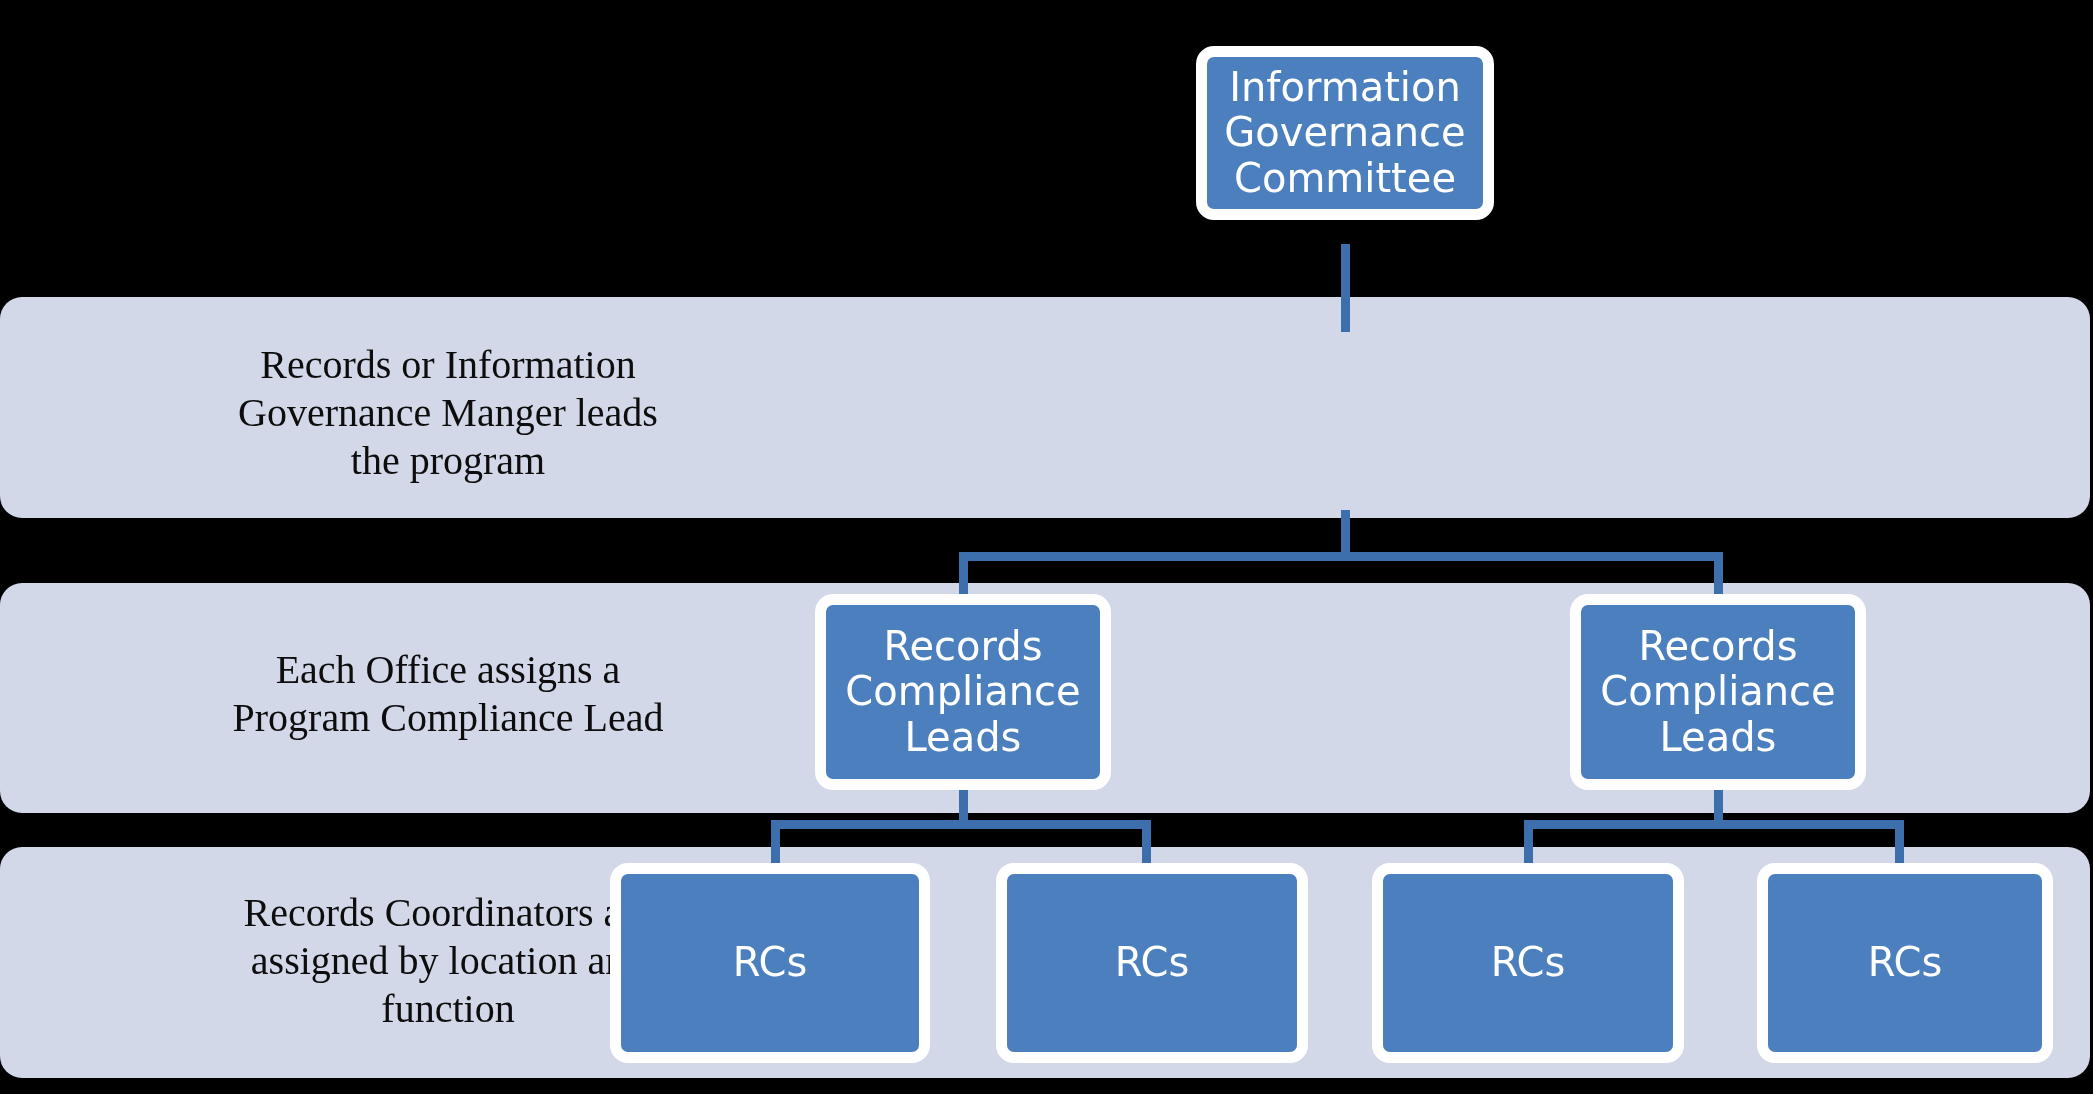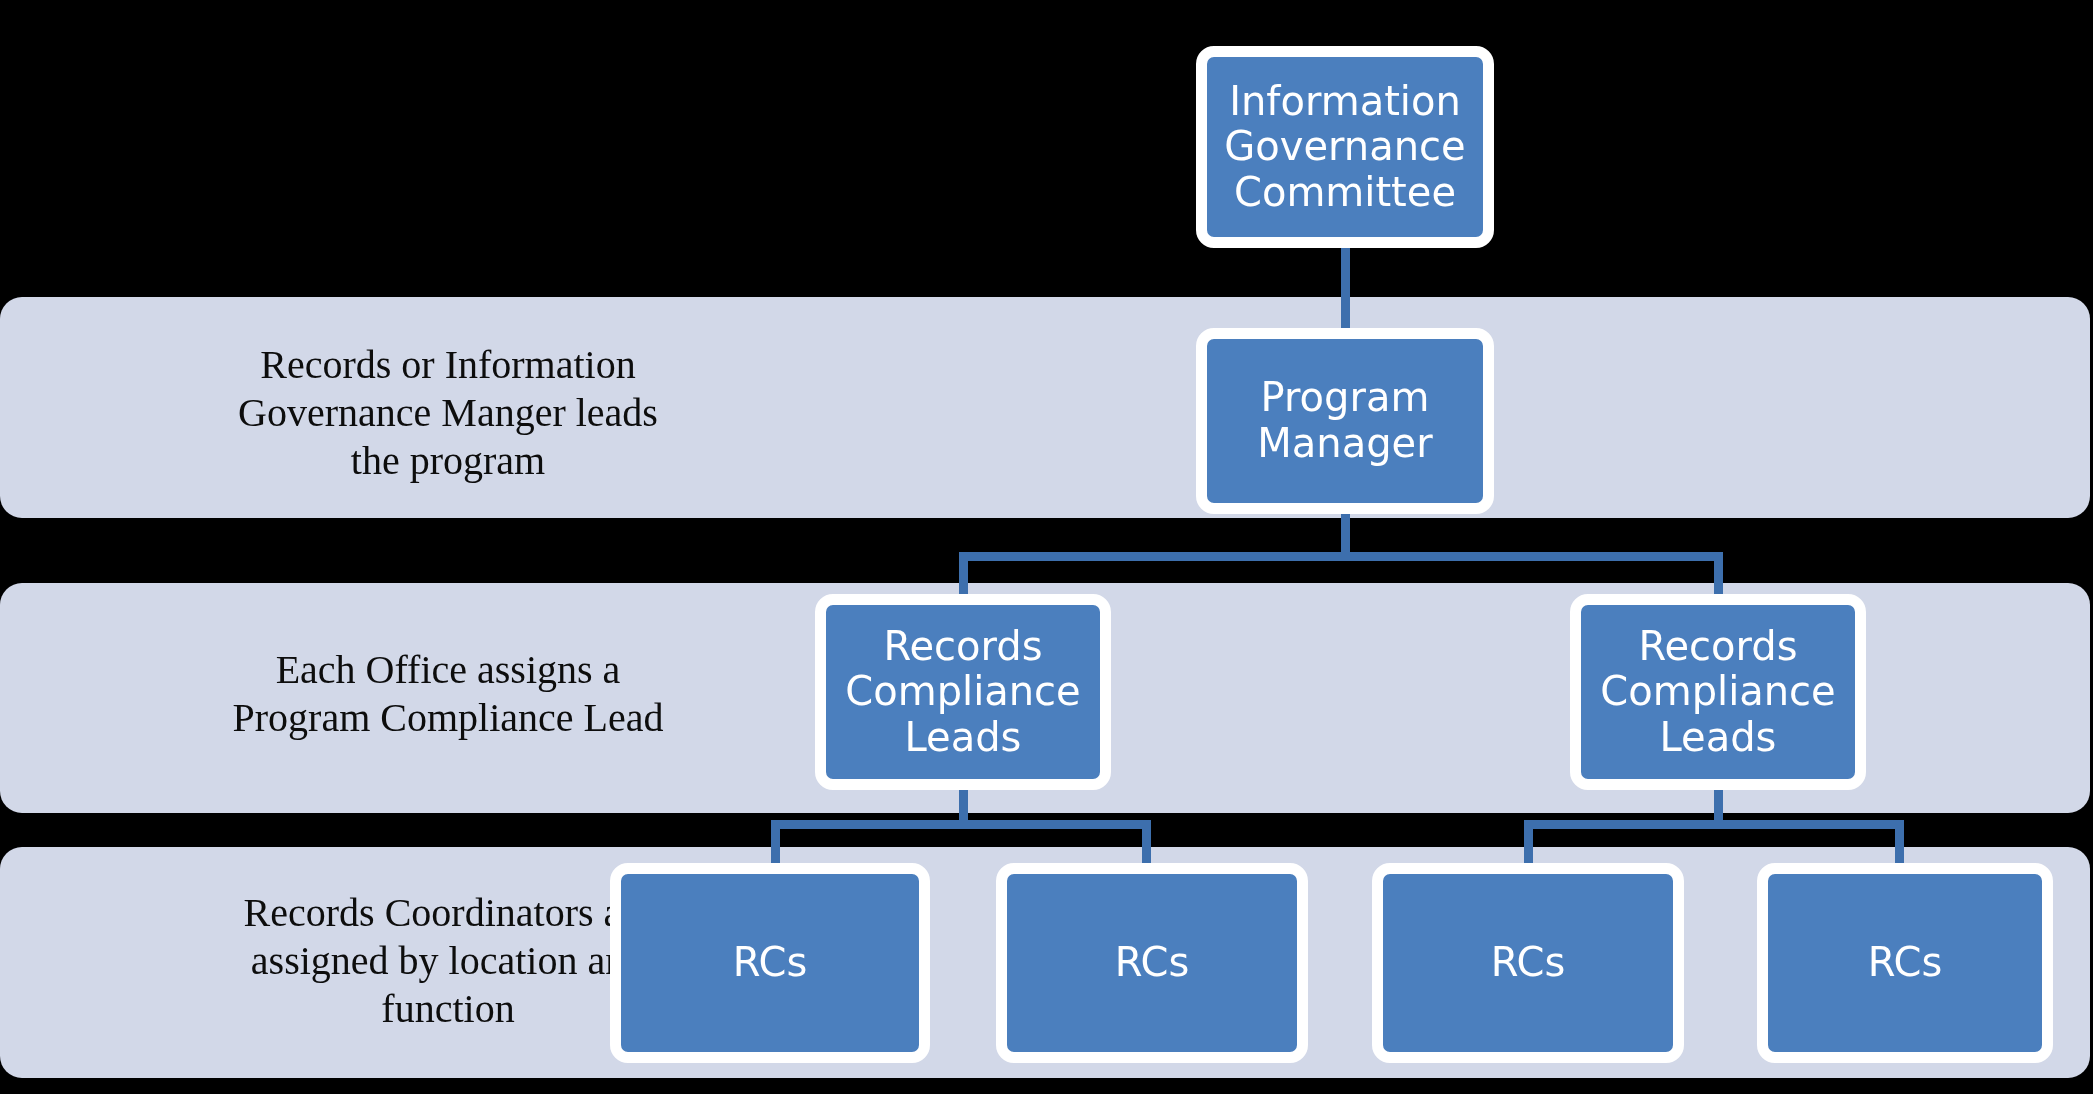--- a/index.html
+++ b/index.html
@@ -63,21 +63,21 @@
     display: flex;
     align-items: center;
     justify-content: center;
     text-align: center;
     line-height: 1.14;
     white-space: pre-line;
     font-family: "DejaVu Sans", sans-serif;
     font-size: 40px;
   }
 
-  #node-igc { left: 1196px; top: 46px;  width: 298px; height: 202px; }
+  #node-igc { left: 1196px; top: 46px;  width: 298px; height: 174px; }
   #node-pm  { left: 1196px; top: 328px; width: 298px; height: 186px; }
   #node-rcl-left  { left: 815px;  top: 594px; width: 296px; height: 196px; }
   #node-rcl-right { left: 1570px; top: 594px; width: 296px; height: 196px; }
 
   #node-rc-1 { left: 610px;  top: 863px; width: 320px; height: 200px; }
   #node-rc-2 { left: 996px;  top: 863px; width: 312px; height: 200px; }
   #node-rc-3 { left: 1372px; top: 863px; width: 312px; height: 200px; }
   #node-rc-4 { left: 1757px; top: 863px; width: 296px; height: 200px; }
 </style>
 </head>
@@ -116,22 +116,20 @@
 
   <div class="conn conn-v" style="left:1714px; top:786px; height:38px;"></div>
   <div class="conn conn-h" style="left:1524px; top:820px; width:380px;"></div>
   <div class="conn conn-v" style="left:1524px; top:820px; height:46px;"></div>
   <div class="conn conn-v" style="left:1895px; top:820px; height:46px;"></div>
 
   <div class="node" id="node-igc">Information
 Governance
 Committee</div>
 
-  <div class="node" id="node-pm">Program
-Manager</div>
 
   <div class="node" id="node-rcl-left">Records
 Compliance
 Leads</div>
 
   <div class="node" id="node-rcl-right">Records
 Compliance
 Leads</div>
 
   <div class="node" id="node-rc-1">RCs</div>

